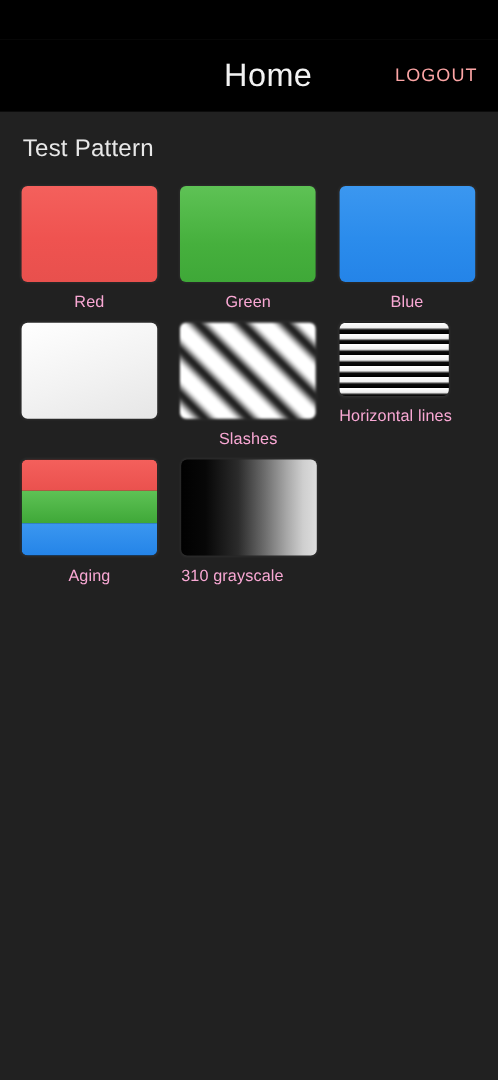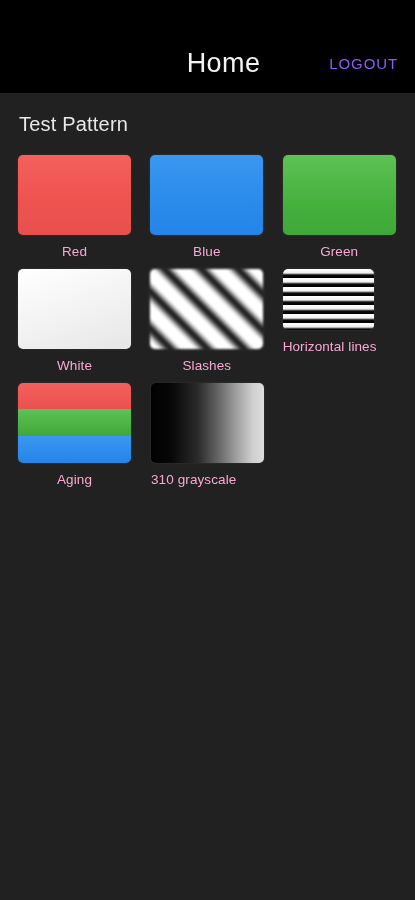--- a/index.html
+++ b/index.html
@@ -42,21 +42,21 @@
     margin-left:32px;
   }
   .logout-btn {
     position:absolute;
     right:13px;
     top:50%;
     transform:translateY(-50%);
     font-size:15px;
     font-weight:500;
     letter-spacing:0.9px;
-    color:#8b5cf6;
+    color:#fca5a5;
     background:transparent;
     border:0;
     padding:6px 4px;
     cursor:pointer;
     font-family:"Liberation Sans", sans-serif;
   }
 
   
   .content {
     flex:1 1 auto;
@@ -185,33 +185,32 @@
     <div class="section-title">Test Pattern</div>
 
     <div class="grid">
 
       <div class="grid-row">
         <div class="cell">
           <div class="tile pat-red"></div>
           <div class="tile-label">Red</div>
         </div>
         <div class="cell">
+          <div class="tile pat-green"></div>
+          <div class="tile-label">Green</div>
+        </div>
+        <div class="cell">
           <div class="tile pat-blue"></div>
           <div class="tile-label">Blue</div>
         </div>
-        <div class="cell">
-          <div class="tile pat-green"></div>
-          <div class="tile-label">Green</div>
-        </div>
       </div>
 
       <div class="grid-row">
         <div class="cell">
           <div class="tile pat-white"></div>
-          <div class="tile-label">White</div>
         </div>
         <div class="cell">
           <div class="tile pat-slashes"></div>
           <div class="tile-label">Slashes</div>
         </div>
         <div class="cell">
           <div class="tile small pat-hlines"></div>
           <div class="tile-label left">Horizontal lines</div>
         </div>
       </div>

